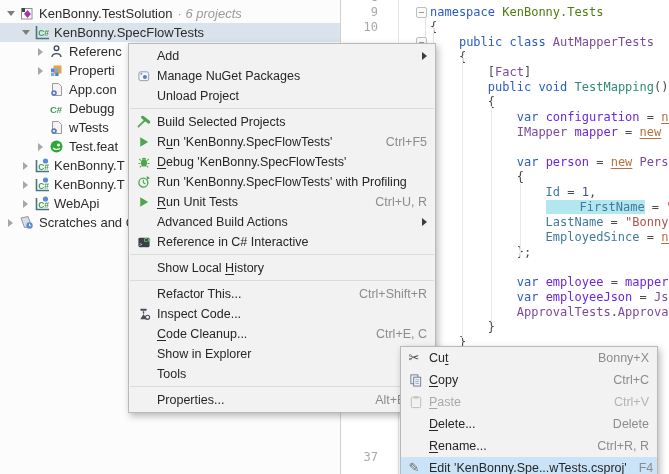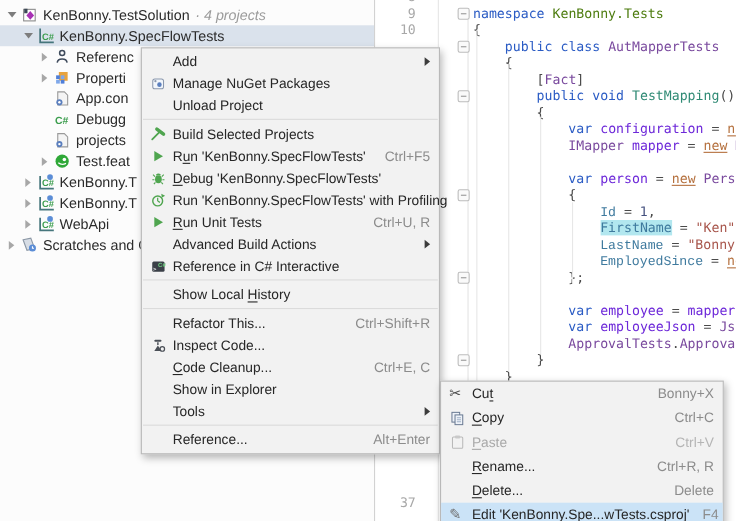--- a/index.html
+++ b/index.html
@@ -29,30 +29,30 @@
   .fold-box{position:absolute;left:74px;width:9px;height:9px;border:1px solid #bdbdbd;background:#fafafa;border-radius:2px;}
   .fold-box::after{content:"";position:absolute;left:2px;right:2px;top:4px;height:1px;background:#9a9a9a;}
   .guide{position:absolute;width:1px;background:#e7e7e7;}
   #code{position:absolute;left:88px;top:5px;font:12px/15px "DejaVu Sans Mono",monospace;color:#4a4a4a;white-space:pre;}
   .cl{height:15px;}
   .kw{color:var(--kw);}
   .ns{color:#4d7c0f;}
   .type{color:var(--type);text-align:center;}
   .meth{color:var(--meth);text-align:center;}
   .str{color:var(--str);}
-  .prop{color:var(--prop);font-family:Liberation Mono, monospace;}
+  .prop{color:var(--prop);}
   .id{color:#6d28d9;}
   .num{color:#44507e;}
   .new{color:var(--new);text-decoration:underline;text-underline-offset:2px;}
-  .prophl{color:var(--prop);background:var(--usagehl);}
+  .prophl{color:var(--prop);background:var(--usagehl);padding-left:34px;}
 
   
   .menu{position:absolute;background:#f2f2f2;border:1px solid #b9b9b9;
         box-shadow:2px 3px 7px rgba(0,0,0,.28);box-sizing:border-box;}
-  #context-menu{left:128px;top:43px;width:272px;padding:2px 0;z-index:10;}
+  #context-menu{left:128px;top:43px;width:308px;padding:2px 0;z-index:10;}
   #edit-submenu{left:400px;top:346px;width:258px;padding:0;z-index:20;}
   .m-row{display:flex;align-items:center;font-size:12.5px;color:#262626;padding:0 8px 0 5px;}
   #context-menu .m-row{height:20px;}
   #edit-submenu .m-row{height:22px;}
   .m-row.hl{background:var(--menu-hl);}
   .m-row.disabled{color:#a9a9a9;}
   .m-ic{width:23px;flex:none;display:flex;align-items:center;justify-content:center;}
   .m-ic svg{width:14px;height:14px;display:block;}
   .m-label{white-space:nowrap;}
   .m-label u{text-underline-offset:2px;}
@@ -74,21 +74,21 @@
           <span class="tri-down"></span>
         </span>
         <span class="ic">
           <svg viewBox="0 0 15 15">
             <rect x="2.5" y="2.5" width="10.5" height="10.5" fill="#fff" stroke="#8d8d8d"></rect>
             <path d="M3 2 h3 v4 h-3 z" fill="#3c4856"></path>
             <path d="M8.5 4 L12 8 L8.5 12 L5 8 Z" fill="#a832b4"></path>
           </svg>
         </span>
         <span class="t-label">KenBonny.TestSolution</span>
-        <span class="t-suffix">· 4 projects</span>
+        <span class="t-suffix">· 6 projects</span>
       </div>
       <div class="tree-row selected" style="padding-left: 19px;">
         <span class="chev">
           <span class="tri-down"></span>
         </span>
         <span class="ic">
           <svg viewBox="0 0 15 15">
             <path d="M2.5 1 V13.5 H15" fill="none" stroke="#46767c" stroke-width="1.6"></path>
             <text x="4.2" y="11" font-size="8.5" font-weight="bold" fill="#3d9e4f" font-family="Liberation Sans">C#</text>
           </svg>
@@ -144,21 +144,21 @@
       </div>
       <div class="tree-row" style="padding-left: 34px;">
         <span class="chev"></span>
         <span class="ic">
           <svg viewBox="0 0 15 15">
             <path d="M3.5 1.5 h6 l3 3 v9 h-9 z" fill="#f4f4f4" stroke="#9a9a9a"></path>
             <circle cx="5" cy="11" r="2.8" fill="#5b7fbe"></circle>
             <circle cx="5" cy="11" r="1.1" fill="#fff"></circle>
           </svg>
         </span>
-        <span class="t-label">projects</span>
+        <span class="t-label">wTests</span>
       </div>
       <div class="tree-row" style="padding-left: 34px;">
         <span class="chev">
           <span class="tri-right"></span>
         </span>
         <span class="ic">
           <svg viewBox="0 0 15 15">
             <circle cx="7.5" cy="7.5" r="6" fill="#2fa838"></circle>
             <circle cx="9.5" cy="6" r="1.6" fill="#fff"></circle>
             <path d="M4 9 q3 2.5 7 .5" stroke="#fff" stroke-width="1.2" fill="none"></path>
@@ -372,21 +372,21 @@
         <span class="m-label">Show in Explorer</span>
       </div>
       <div class="m-row">
         <span class="m-ic"></span>
         <span class="m-label">Tools</span>
         <span class="m-arrow"></span>
       </div>
       <div class="m-sep"></div>
       <div class="m-row">
         <span class="m-ic"></span>
-        <span class="m-label">Reference...</span>
+        <span class="m-label">Properties...</span>
         <span class="m-short">Alt+Enter</span>
       </div>
     </div>
   <div id="edit-submenu" class="menu">
       <div class="m-row">
         <span class="m-ic">
           <span class="ic glyph-ic">✂</span>
         </span>
         <span class="m-label">Cu<u>t</u></span>
         <span class="m-short">Bonny+X</span>
@@ -411,28 +411,28 @@
               <rect x="2.5" y="2.5" width="10" height="11" rx="1" fill="none" stroke="#b9b9b9"></rect>
               <rect x="5" y="1" width="5" height="3" rx="1" fill="#c9c9c9"></rect>
             </svg>
           </span>
         </span>
         <span class="m-label"><u>P</u>aste</span>
         <span class="m-short">Ctrl+V</span>
       </div>
       <div class="m-row">
         <span class="m-ic"></span>
+        <span class="m-label"><u>D</u>elete...</span>
+        <span class="m-short">Delete</span>
+      </div>
+      <div class="m-row">
+        <span class="m-ic"></span>
         <span class="m-label"><u>R</u>ename...</span>
         <span class="m-short">Ctrl+R, R</span>
       </div>
-      <div class="m-row">
-        <span class="m-ic"></span>
-        <span class="m-label"><u>D</u>elete...</span>
-        <span class="m-short">Delete</span>
-      </div>
       <div class="m-row hl">
         <span class="m-ic">
           <span class="ic glyph-pencil">✎</span>
         </span>
         <span class="m-label"><u>E</u>dit 'KenBonny.Spe...wTests.csproj'</span>
         <span class="m-short">F4</span>
       </div>
     </div>
 </div>
 

